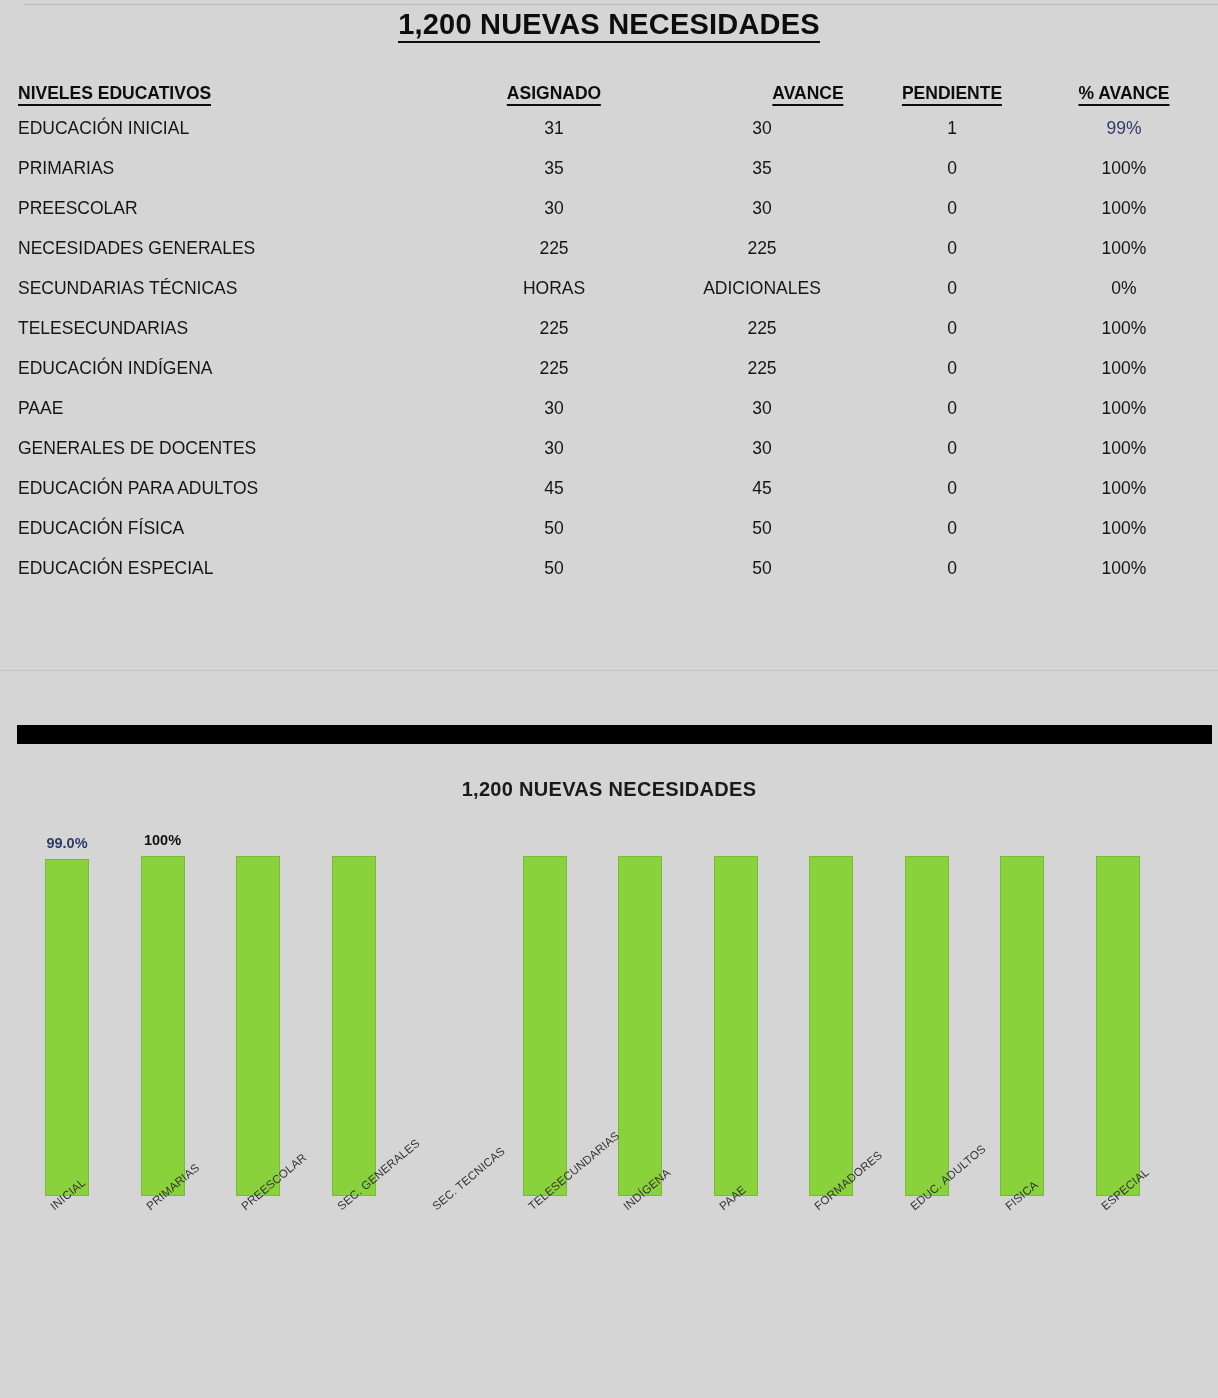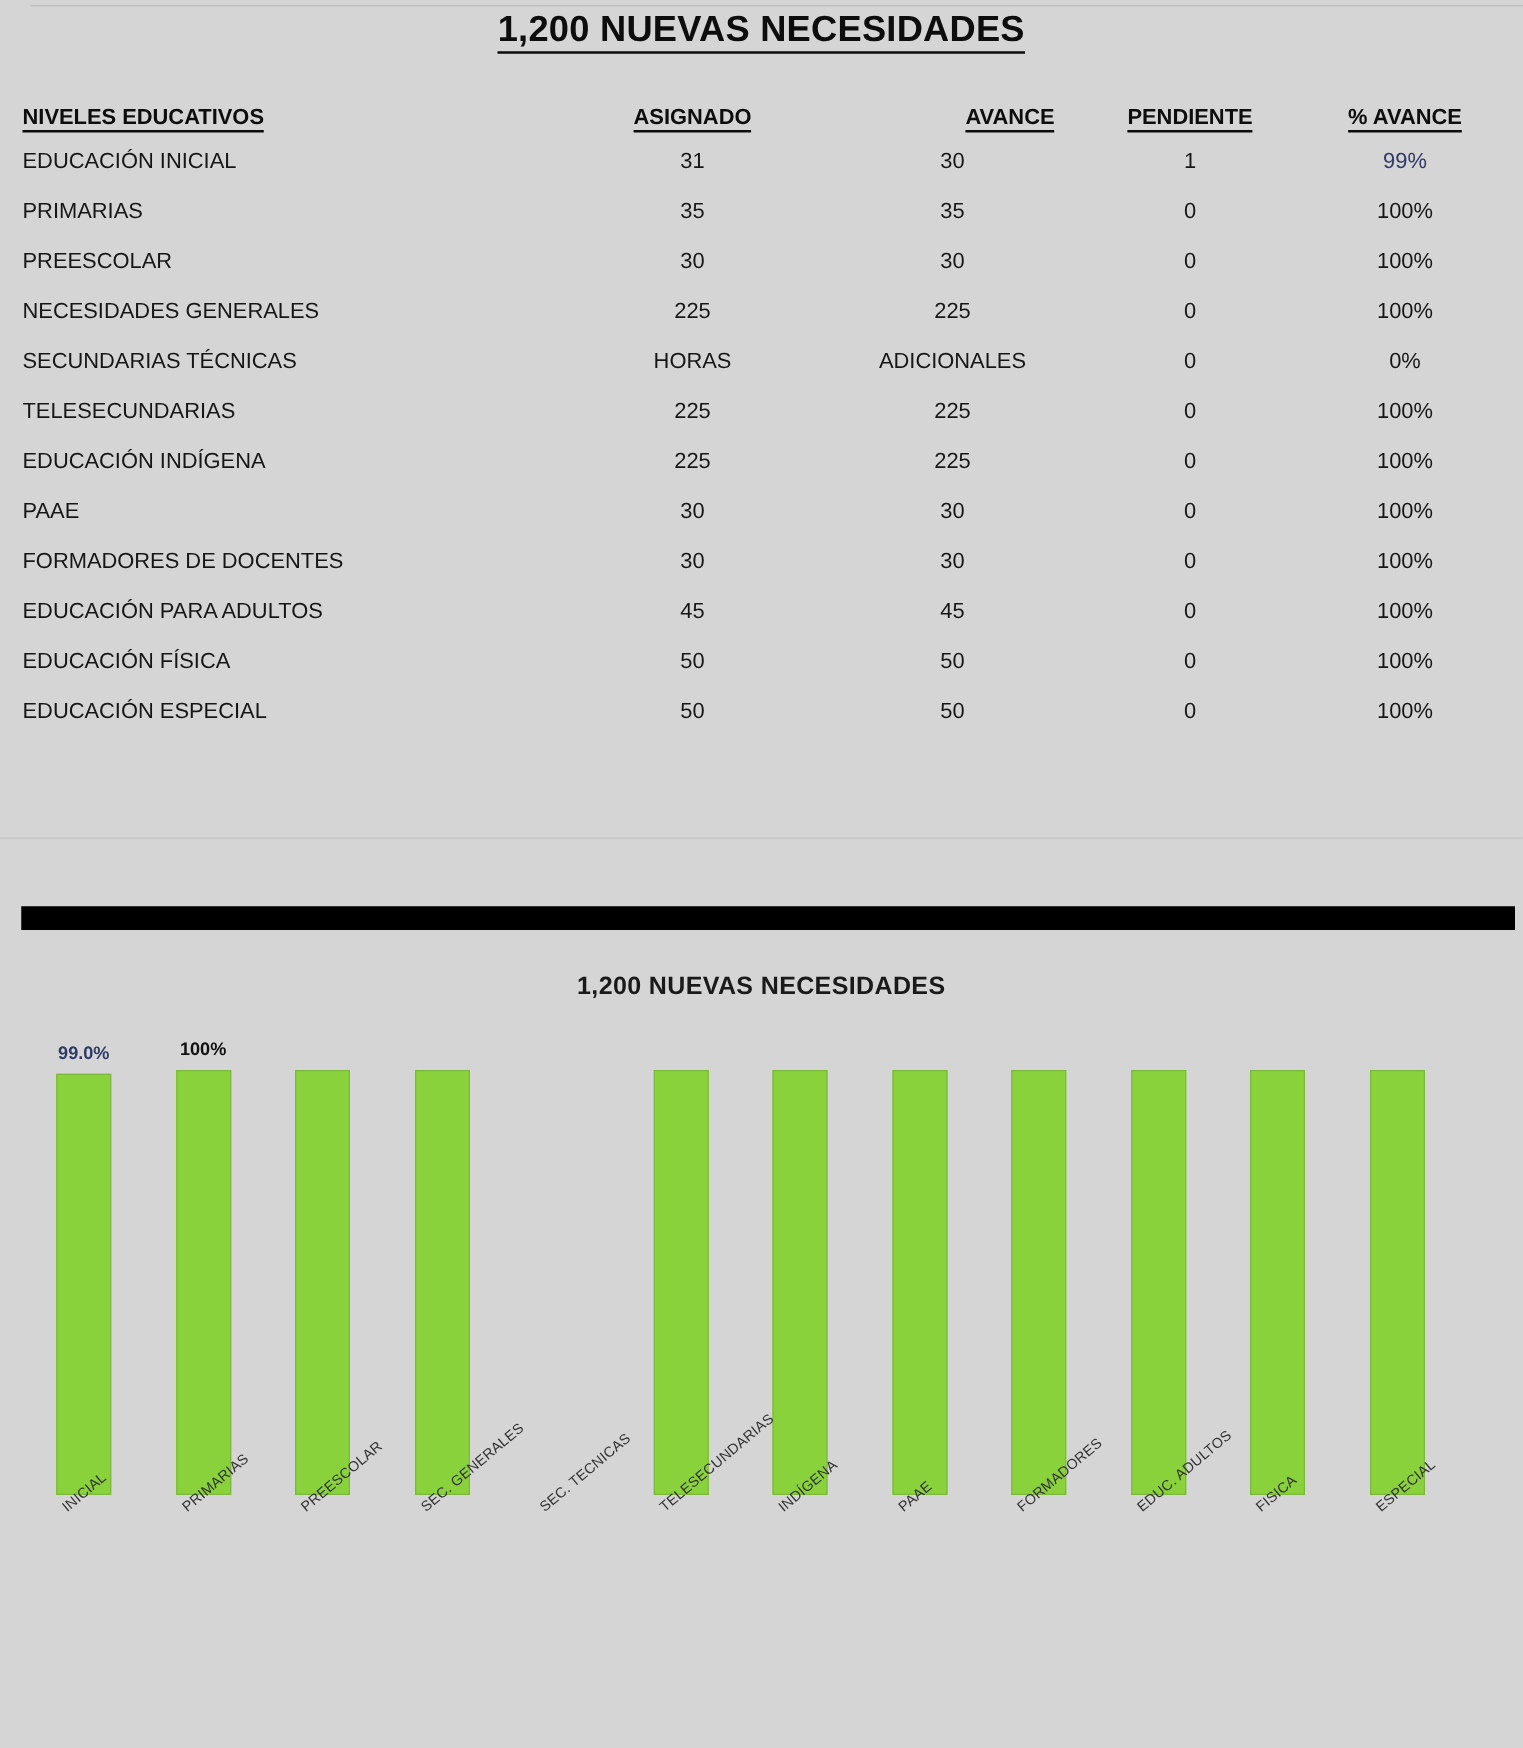--- a/index.html
+++ b/index.html
@@ -261,21 +261,21 @@
         <div class="cell c-pct">100%</div>
       </div>
       <div class="row">
         <div class="cell c-nivel">PAAE</div>
         <div class="cell c-asignado">30</div>
         <div class="cell c-avance">30</div>
         <div class="cell c-pend">0</div>
         <div class="cell c-pct">100%</div>
       </div>
       <div class="row">
-        <div class="cell c-nivel">FORMADORES DE DOCENTES</div>
+        <div class="cell c-nivel">GENERALES DE DOCENTES</div>
         <div class="cell c-asignado">30</div>
         <div class="cell c-avance">30</div>
         <div class="cell c-pend">0</div>
         <div class="cell c-pct">100%</div>
       </div>
       <div class="row">
         <div class="cell c-nivel">EDUCACIÓN PARA ADULTOS</div>
         <div class="cell c-asignado">45</div>
         <div class="cell c-avance">45</div>
         <div class="cell c-pend">0</div>

